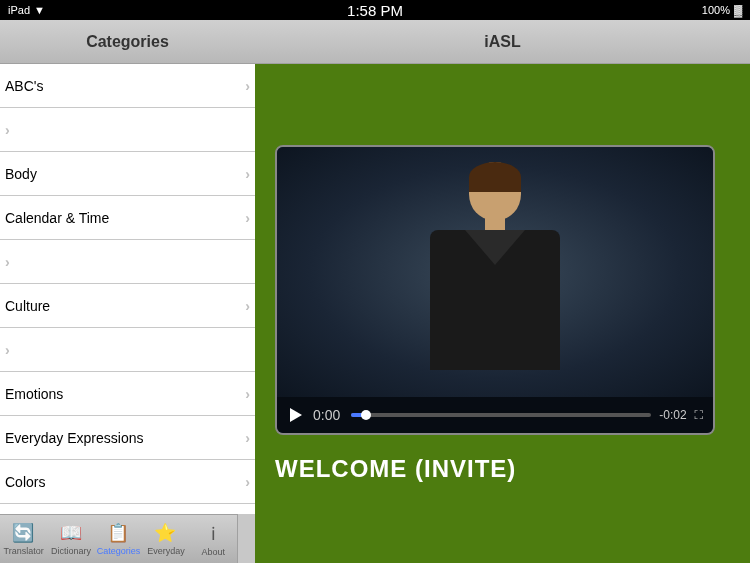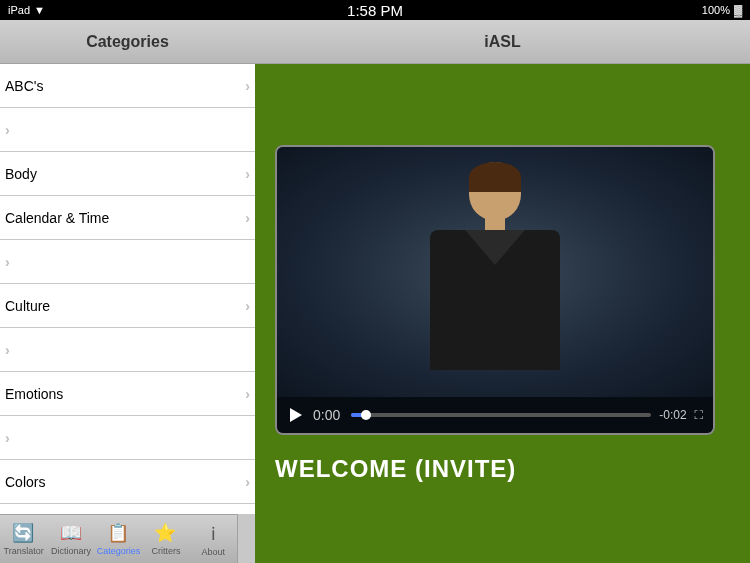--- a/index.html
+++ b/index.html
@@ -359,20 +359,21 @@
       <span class="chevron-icon">›</span>
     </div>
           <div class="sidebar-item">
       <span class="chevron-icon">›</span>
     </div>
           <div class="sidebar-item">
       <span class="sidebar-item-label">Emotions</span>
       <span class="chevron-icon">›</span>
     </div>
           <div class="sidebar-item">
+      <span class="sidebar-item-label">Everyday Expressions</span>
       <span class="chevron-icon">›</span>
     </div>
           <div class="sidebar-item">
       <span class="sidebar-item-label">Colors</span>
       <span class="chevron-icon">›</span>
     </div>
           <div class="sidebar-item">
       
       
     </div>
@@ -387,21 +388,21 @@
             <div class="tab-item">
       <span class="tab-icon">📖</span>
       <span>Dictionary</span>
     </div>
             <div class="tab-item active">
       <span class="tab-icon">📋</span>
       <span>Categories</span>
     </div>
             <div class="tab-item">
       <span class="tab-icon">⭐</span>
-      <span>Critters</span>
+      <span>Everyday</span>
     </div>
             <div class="tab-item">
       <span class="tab-icon">ℹ</span>
       <span>About</span>
     </div>
           </div>
       </div>
     </div>
 
     <div class="content-panel">

